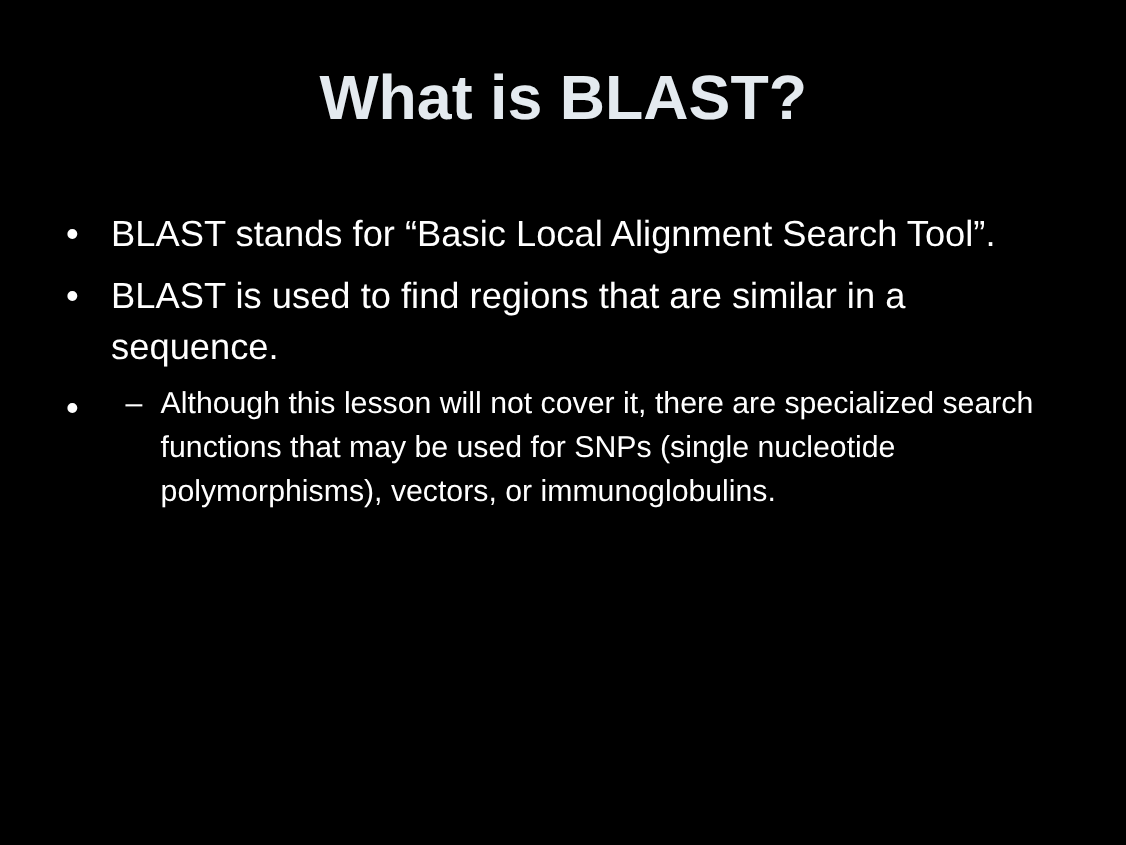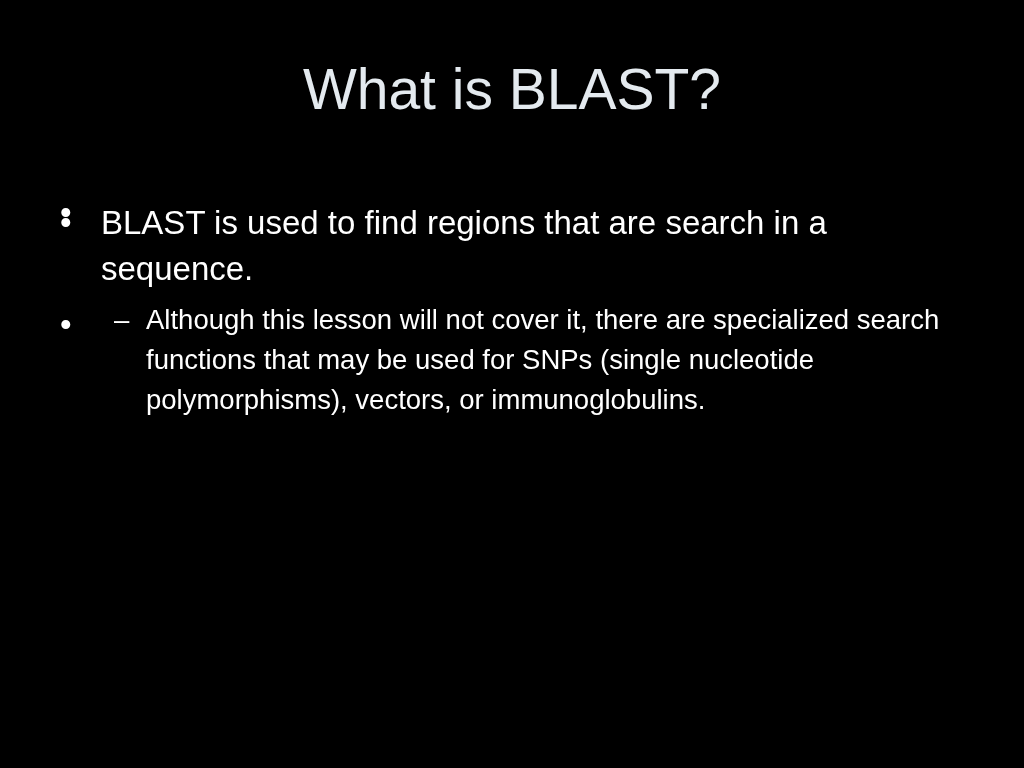--- a/index.html
+++ b/index.html
@@ -2,21 +2,21 @@
 <html><head>
   <meta charset="utf-8">
   <style>
     html, body { margin: 0; padding: 0; }
     body {
       width: 1024px; height: 768px; background: #000000; overflow: hidden;
       font-family: "Liberation Sans", sans-serif; position: relative;
     }
     .title {
       position: absolute; top: 58px; left: 0; width: 1024px; text-align: center;
-      font-size: 57px; color: #e4eaef; line-height: 1.1; margin: 0; font-weight: normal;
+      font-size: 57px; color: #e4eaef; line-height: 1.1; margin: 0; font-weight: bold;
     }
     .bullets { position: absolute; top: 190px; left: 0; width: 1024px; }
     .b1 {
       position: relative; padding-left: 101px; padding-right: 70px;
       font-size: 33px; line-height: 46px; color: #ffffff; margin-bottom: 10px;
     }
     .b1 .mark { position: absolute; left: 60px; top: 0; }
     .b2 {
       position: relative; padding-left: 146px; padding-right: 70px;
       font-size: 27.5px; line-height: 40px; color: #ffffff; margin-top: -2px;
@@ -24,24 +24,25 @@
     .b2 .mark { position: absolute; left: 114px; top: 0; }
   </style>
 </head>
 <body>
 
 <h1 class="title">What is BLAST?</h1>
 
 <div class="bullets">
   <div class="b1">
     <span class="mark">•</span>
+    <span>BLAST stands for “Basic Local Alignment Search Tool”.</span>
   </div>
   <div class="b1">
     <span class="mark">•</span>
-    <span>BLAST is used to find regions that are search in a sequence.</span>
+    <span>BLAST is used to find regions that are similar in a sequence.</span>
   </div>
   <div class="b1">
     <span class="mark">•</span>
   </div>
   <div class="b2">
     <span class="mark">–</span>
     <span>Although this lesson will not cover it, there are specialized search functions that may be used for SNPs (single nucleotide polymorphisms), vectors, or immunoglobulins.</span>
   </div>
 </div>
 

